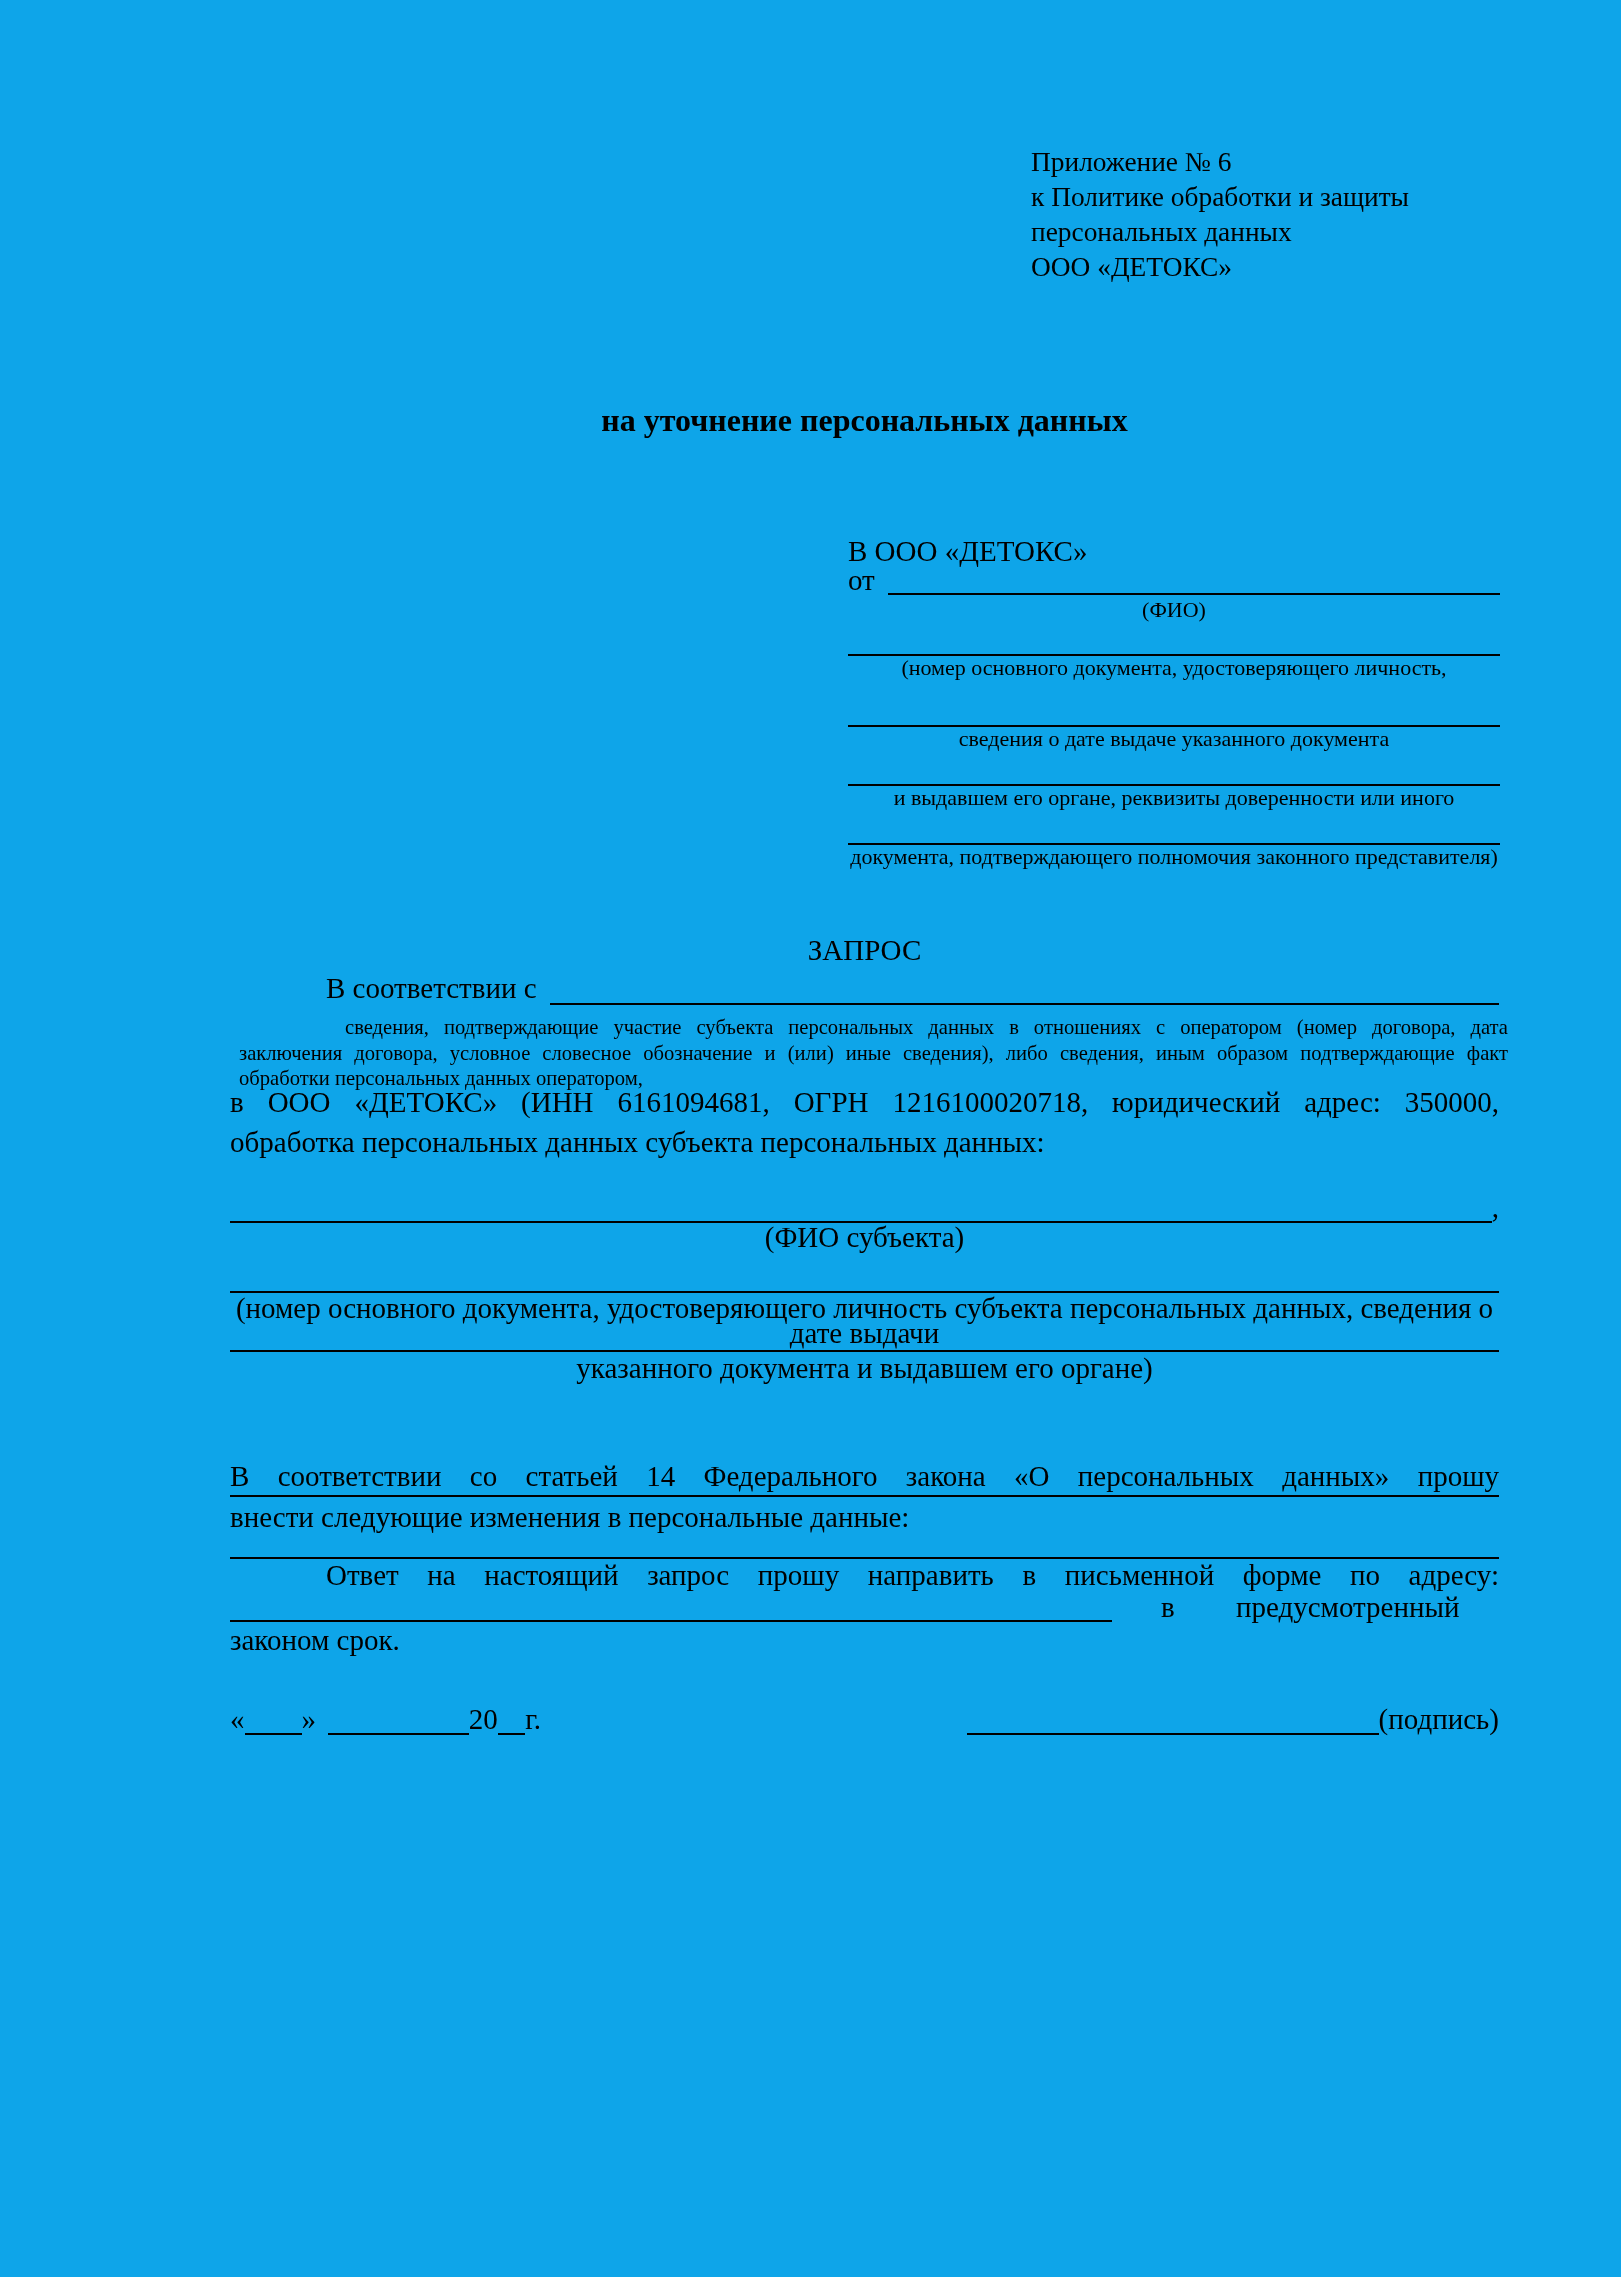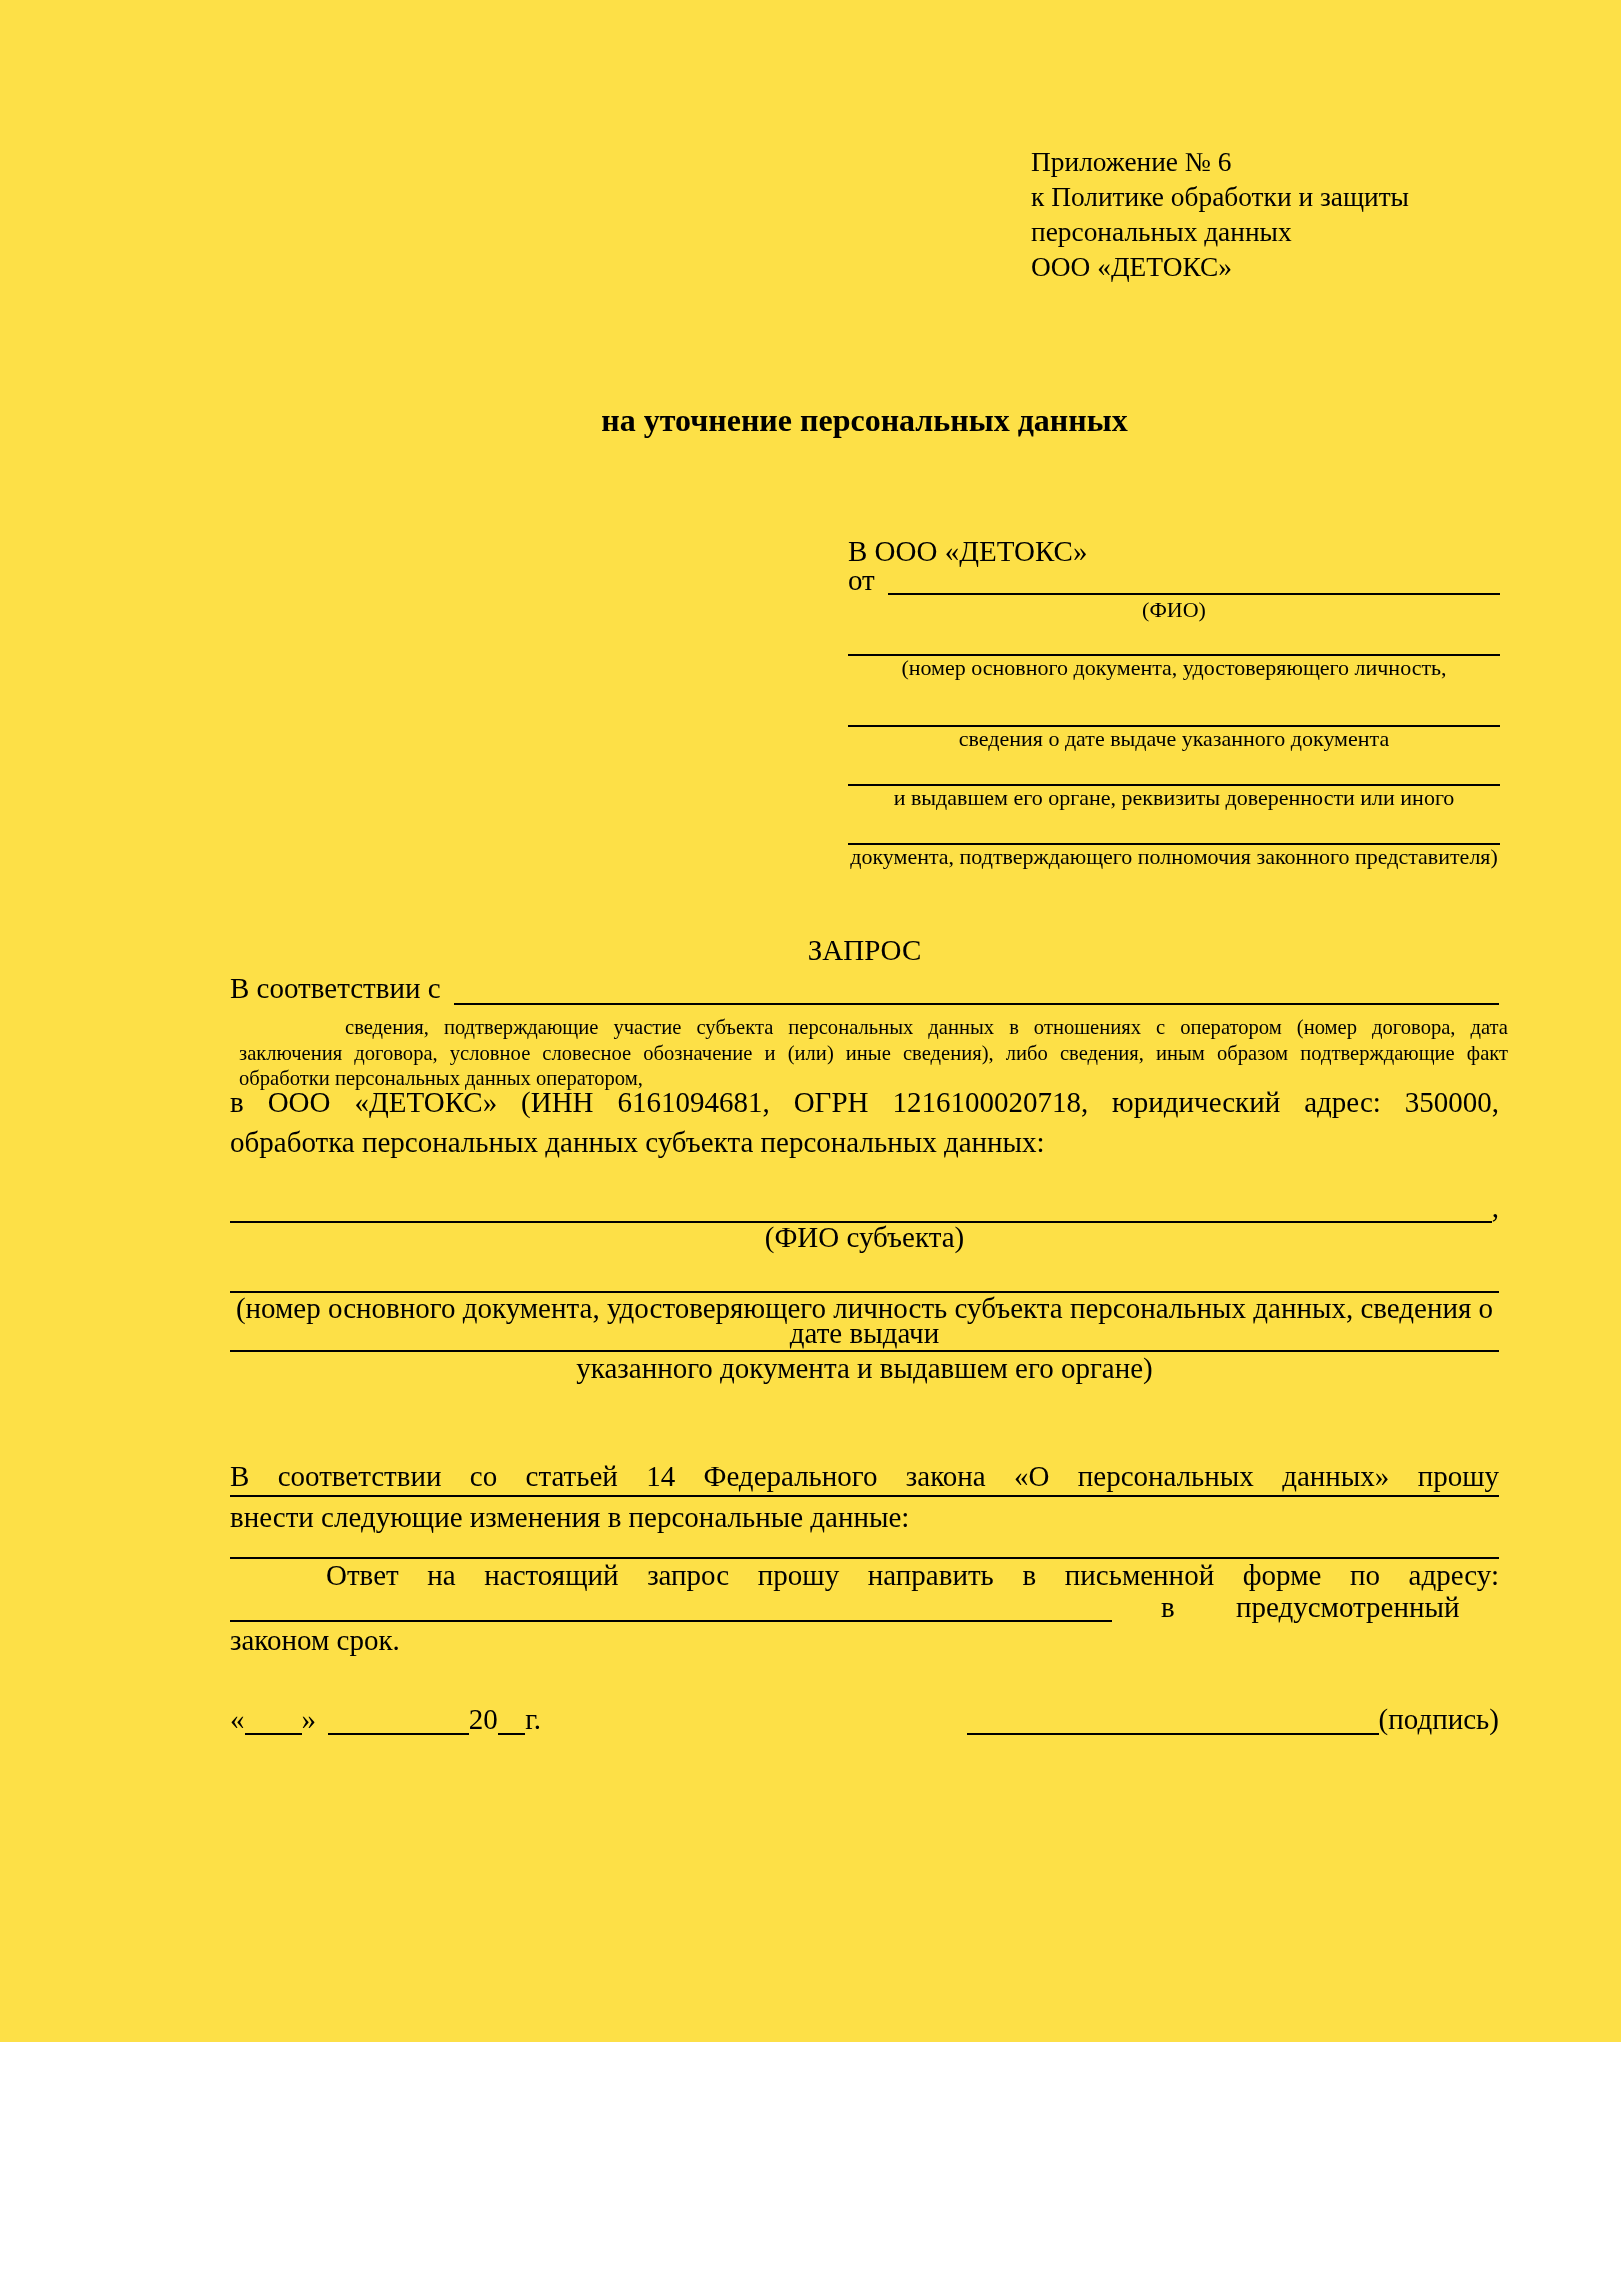--- a/index.html
+++ b/index.html
@@ -1,19 +1,19 @@
 <!DOCTYPE html>
 <html><head>
 <meta charset="utf-8">
 <style>
   html,body { margin:0; padding:0; background:#ffffff; }
   .page {
     position:relative;
-    width:1621px; height:2042px;
-    background:#fde047;
+    width:1621px; height:2277px;
+    background:#0ea5e9;
     color:#000;
     font-family:"Liberation Serif","DejaVu Serif",serif;
     overflow:hidden;
   }
   .abs { position:absolute; }
 
   
   .hdr { left:1031px; top:145px; font-size:27.4px; line-height:35px; white-space:nowrap; }
 
   
@@ -31,21 +31,21 @@
   .cap { font-size:22px; line-height:24.5px; text-align:center; }
   .addr .cap-fio { margin-top:3.9px; }
   .fld { border-bottom:2.9px solid #000; box-sizing:border-box; }
   .f1 { height:33px; } .f2 { height:47px; } .f3 { height:34px; } .f4 { height:35px; }
 
   
   .main { left:230px; width:1269px; font-size:29px; }
   .center { text-align:center; }
   .q-head { top:931px; line-height:39px; font-size:29px; }
   .intro { top:964px; height:41px; }
-  .intro .lbl { margin-right:13.7px; line-height:33px; white-space:nowrap; }
+  .intro .lbl { margin-left:96px; margin-right:13.7px; line-height:33px; white-space:nowrap; }
   .smallcap { top:1015px; font-size:20.6px; line-height:25.5px;margin-left:9px; }
   .jl { text-align:justify; text-align-last:justify; }
   .sc1 { padding-left:106px; }
   .par { line-height:40px; }
   .op-par { top:1082px; }
   .fio-row { top:1182px; height:41px; }
   .fio-row .comma { line-height:31px; }
   .cap-fio-sub { top:1225px; }
   .sfld1 { top:1252px; height:41px; }
   .scap1 { top:1296px; }

